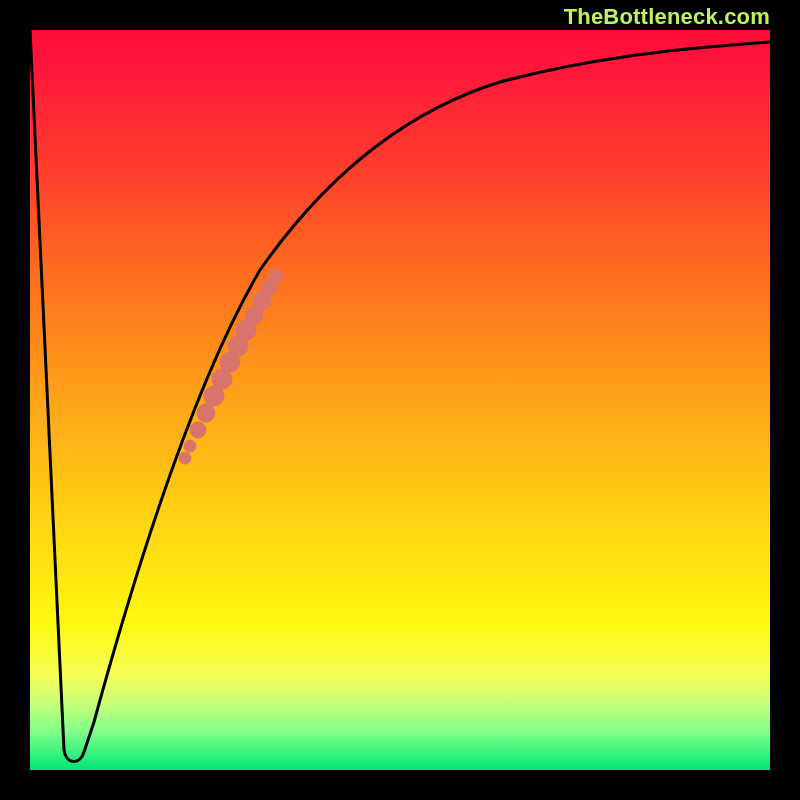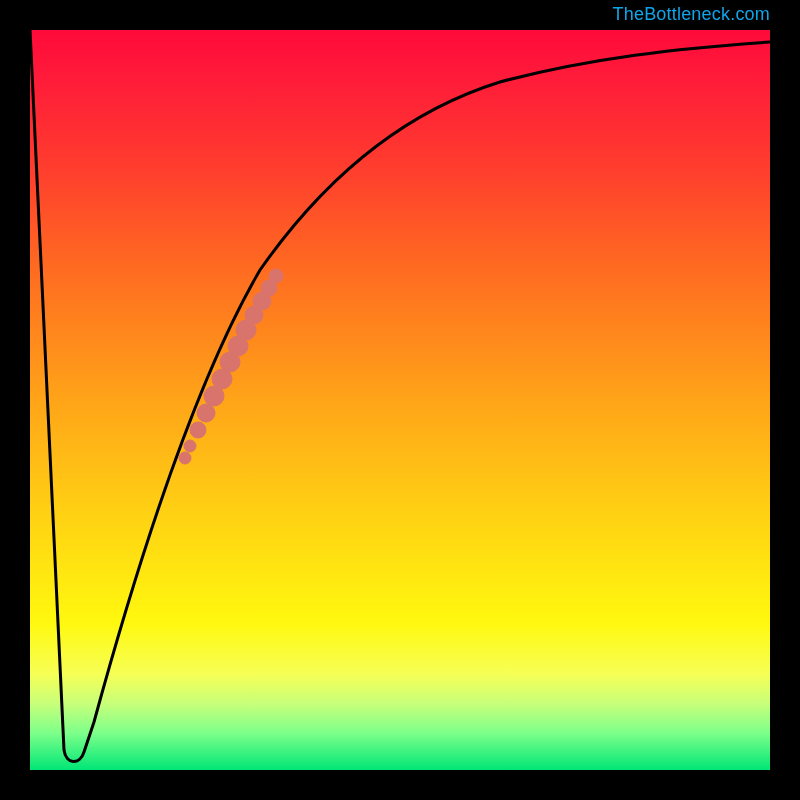--- a/index.html
+++ b/index.html
@@ -45,23 +45,23 @@
   .curve-svg {
     position: absolute;
     inset: 0;
     width: 100%;
     height: 100%;
   }
   .attribution {
     position: absolute;
     top: 4px;
     right: 30px;
-    color: #0ea5e9;
-    font-size: 18px;
-    font-weight: 400;
+    color: #bef264;
+    font-size: 22px;
+    font-weight: 700;
     letter-spacing: 0.2px;
     user-select: none;
   }
 </style>
 </head>
 <body>
 
 <div class="frame">
   <div class="attribution">TheBottleneck.com</div>
 

